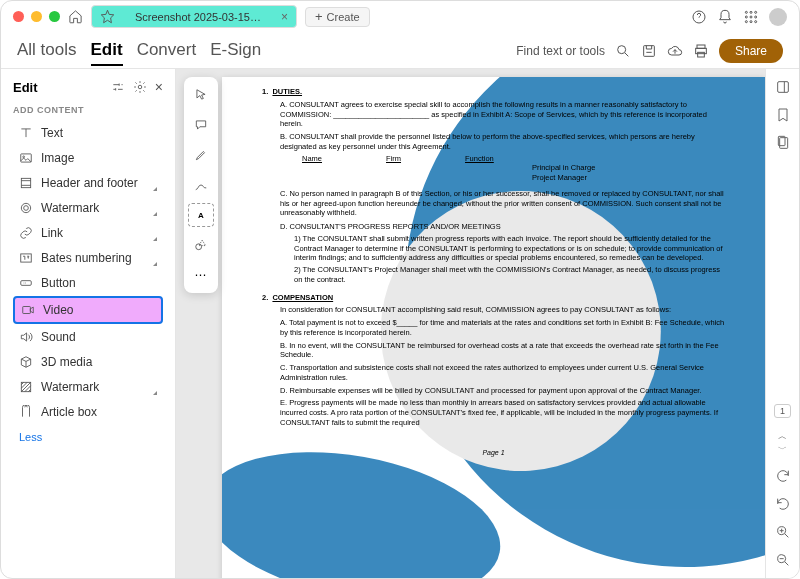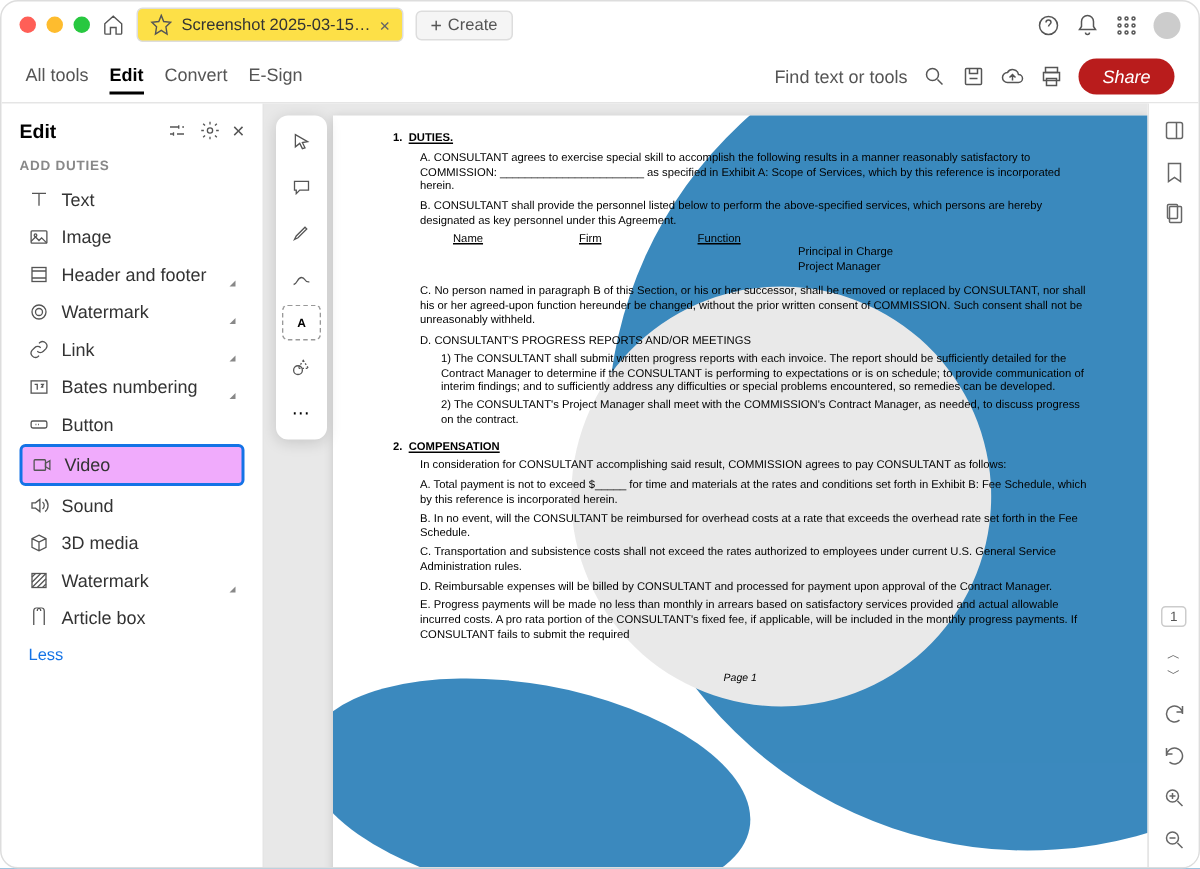--- a/index.html
+++ b/index.html
@@ -4,31 +4,31 @@
 <style>
 *{margin:0;padding:0;box-sizing:border-box;font-family:-apple-system,"Segoe UI",sans-serif;}
 body{width:800px;height:579px;background:#fff;overflow:hidden;border-radius:12px;border:1px solid #ddd;position:relative;}
 .titlebar{height:32px;display:flex;align-items:center;padding:0 12px;gap:8px;border-bottom:1px solid transparent;}
 .traffic{display:flex;gap:7px;}
 .dot{width:11px;height:11px;border-radius:50%;}
 .red{background:#ff5f57;}
 .yellow{background:#febc2e;}
 .green{background:#28c840;}
 .home-ico,.star-ico{width:15px;height:15px;stroke:#555;fill:none;stroke-width:1.5;}
-.tab{display:flex;align-items:center;gap:6px;padding:3px 8px;font-size:11px;color:#333;border:1px solid #ddd;border-radius:4px;background:#fde047;}
+.tab{display:flex;align-items:center;gap:20px;padding:3px 8px;font-size:11px;color:#333;border:1px solid #ddd;border-radius:4px;background:#5eead4;}
 .tab .x{font-size:12px;color:#666;}
 .create-btn{display:flex;align-items:center;gap:4px;padding:3px 9px;font-size:11px;color:#555;border:1px solid #ddd;border-radius:4px;background:#f5f5f5;}
 .topbar-r{margin-left:auto;display:flex;gap:10px;align-items:center;}
 .ico{width:16px;height:16px;stroke:#555;fill:none;stroke-width:1.5;}
 .toolbar{height:36px;display:flex;align-items:center;padding:0 16px;gap:14px;border-bottom:1px solid #e5e5e5;}
-.tool-tab{font-size:12px;color:#555;padding:4px 0;cursor:pointer;}
+.tool-tab{font-size:17px;color:#555;padding:4px 0;cursor:pointer;}
 .tool-tab.active{color:#000;font-weight:600;border-bottom:2px solid #000;}
 .toolbar-r{margin-left:auto;display:flex;gap:10px;align-items:center;}
 .find{font-size:12px;color:#555;}
-.share-btn{background:#b91c1c;color:#fff;font-size:12px;padding:5px 16px;border-radius:14px;font-style:italic;}
+.share-btn{background:#a16207;color:#fff;font-size:12px;padding:5px 16px;border-radius:14px;}
 .main{display:flex;height:calc(100% - 68px);}
 .sidebar{width:175px;border-right:1px solid #e5e5e5;padding:10px 12px;overflow:hidden;font-size:12px;}
 .side-head{display:flex;align-items:center;justify-content:space-between;margin-bottom:10px;}
 .side-head h3{font-size:13px;font-weight:600;}
 .side-head-r{display:flex;gap:8px;align-items:center;}
 .side-label{font-size:9px;letter-spacing:.5px;color:#888;margin:8px 0 6px;font-weight:600;}
 .side-item{display:flex;align-items:flex-end;gap:8px;padding:5px 6px;margin:1px 0;border-radius:4px;cursor:pointer;color:#333;font-size:12px;position:relative;}
 .side-item .si{width:14px;height:14px;stroke:#555;fill:none;stroke-width:1.5;flex-shrink:0;}
 .side-item .corner{position:absolute;right:6px;bottom:4px;width:0;height:0;border-left:4px solid transparent;border-bottom:4px solid #888;}
 .side-item.sel{border:2px solid #1473e6;background:#f0abfc;}
@@ -139,21 +139,21 @@
         <svg class="ico" style="width:14px;height:14px" viewBox="0 0 24 24">
             <path d="M4 8h10M18 8h2M14 6v4M4 16h4M12 16h8M8 14v4"></path>
           </svg>
         <svg class="ico" style="width:14px;height:14px" viewBox="0 0 24 24">
             <circle cx="12" cy="12" r="3"></circle>
             <path d="M12 2v3M12 19v3M4.2 4.2l2.1 2.1M17.7 17.7l2.1 2.1M2 12h3M19 12h3M4.2 19.8l2.1-2.1M17.7 6.3l2.1-2.1"></path>
           </svg>
         <span style="font-size:14px;color:#555">×</span>
       </div>
     </div>
-    <div class="side-label">ADD DUTIES</div>
+    <div class="side-label">ADD CONTENT</div>
     <div id="side-items">
         <div class="side-item">
           <svg class="si" viewBox="0 0 24 24">
             <path d="M4 5h16M12 5v14"></path>
           </svg>
           <span>Text</span>
         </div>
         <div class="side-item">
           <svg class="si" viewBox="0 0 24 24">
             <rect x="3" y="5" width="18" height="14" rx="1"></rect>

